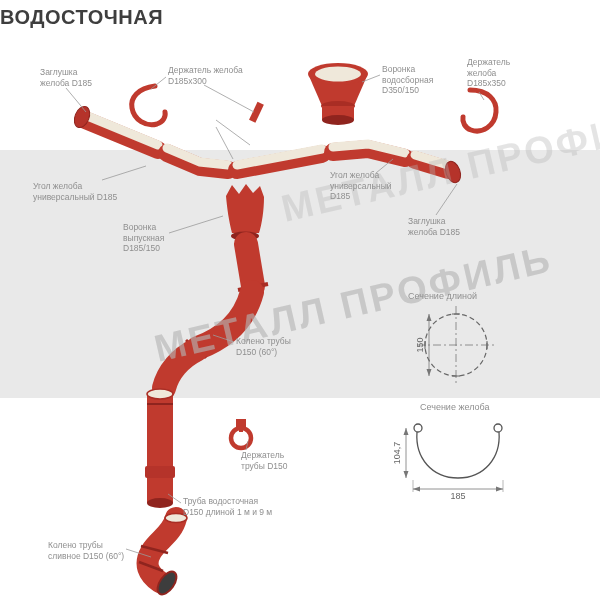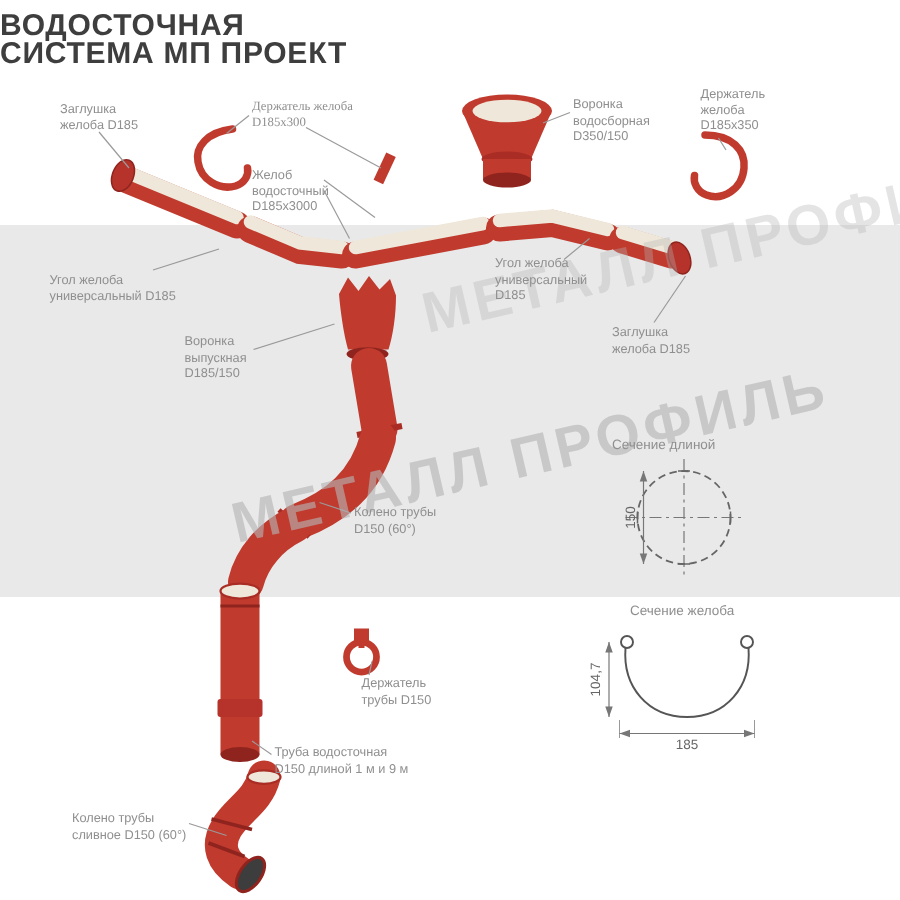--- a/index.html
+++ b/index.html
@@ -140,36 +140,32 @@
       <line x1="181" y1="503" x2="168" y2="494"></line>
       <line x1="126" y1="549" x2="151" y2="557"></line>
     </g>
 
     <text transform="translate(158,362) rotate(-13)" font-size="38" font-weight="bold" letter-spacing="3" fill="#B5B5B5" opacity="0.62">МЕТАЛЛ ПРОФИЛЬ</text>
     <text transform="translate(285,222) rotate(-13)" font-size="38" font-weight="bold" letter-spacing="3" fill="#B5B5B5" opacity="0.35">МЕТАЛЛ ПРОФИЛЬ</text>
   </svg>
 
   <div class="title">
     <div>ВОДОСТОЧНАЯ</div>
-    <div>СИСТЕМА МП ПРОЕКТ</div>
   </div>
 
   <div class="lbl" style="left:40px;top:67px;">Заглушка
 желоба D185</div>
-  <div class="lbl" style="left:168px;top:65px;font-family:Liberation Serif, serif;">Держатель желоба
+  <div class="lbl" style="left:168px;top:65px;">Держатель желоба
 D185х300</div>
   <div class="lbl" style="left:382px;top:64px;">Воронка
 водосборная
 D350/150</div>
   <div class="lbl" style="left:467px;top:57px;">Держатель
 желоба
 D185х350</div>
-  <div class="lbl" style="left:168px;top:111px;">Желоб
-водосточный
-D185х3000</div>
   <div class="lbl" style="left:33px;top:181px;">Угол желоба
 универсальный D185</div>
   <div class="lbl" style="left:330px;top:170px;">Угол желоба
 универсальный
 D185</div>
   <div class="lbl" style="left:408px;top:216px;">Заглушка
 желоба D185</div>
   <div class="lbl" style="left:123px;top:222px;">Воронка
 выпускная
 D185/150</div>

